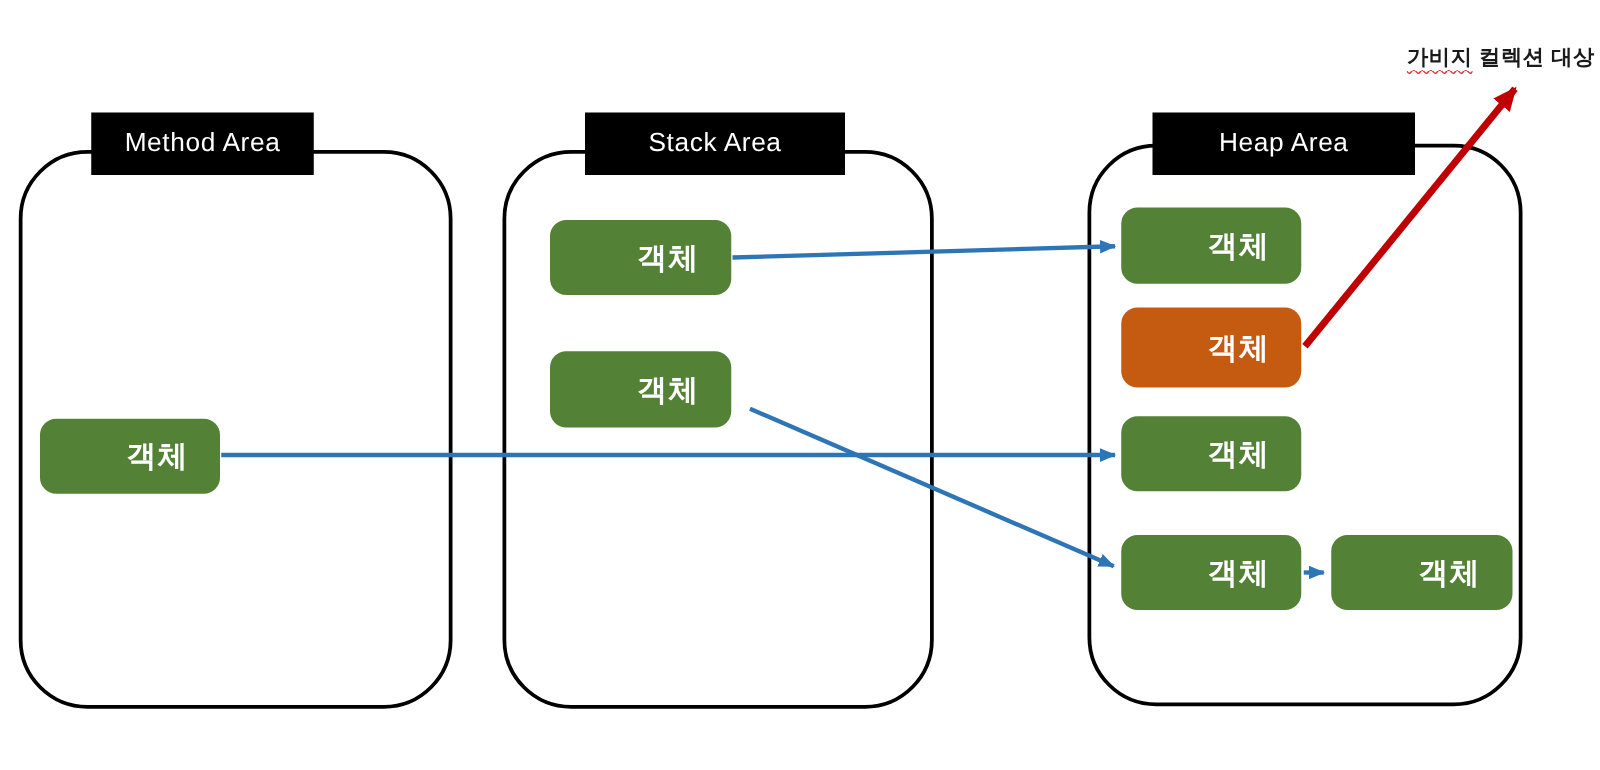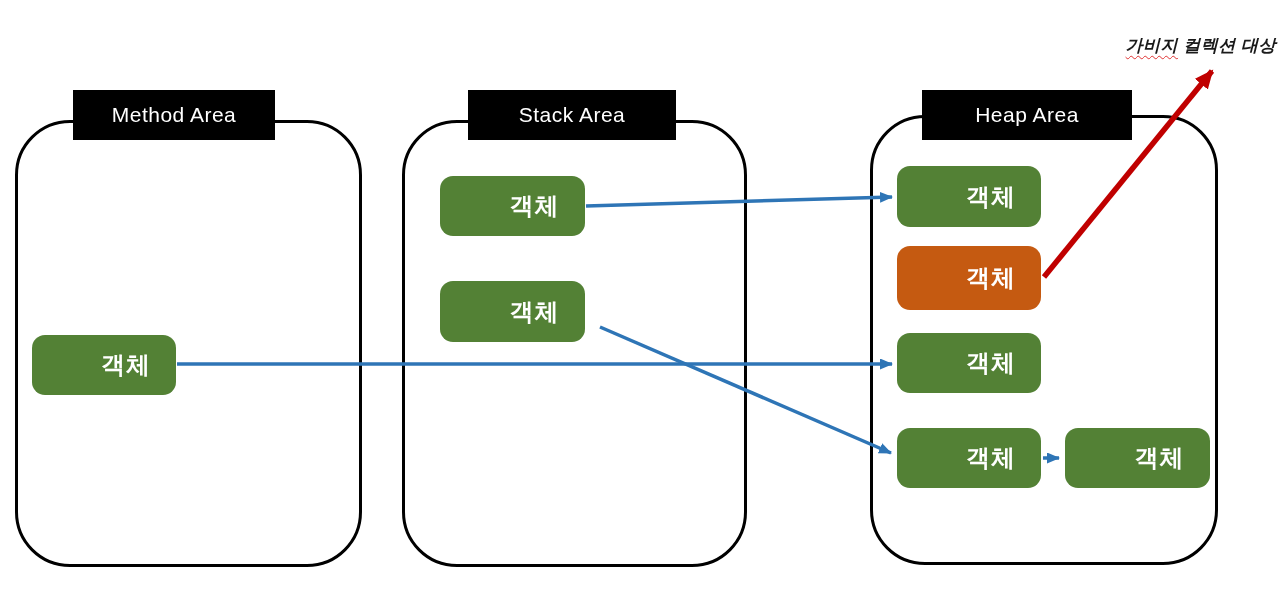--- a/index.html
+++ b/index.html
@@ -54,40 +54,39 @@
   .gc-label {
     position: absolute;
     top: 34px;
     right: 4px;
     font-size: 17px;
     font-weight: 700;
     color: #1a1a1a;
     z-index: 6;
     white-space: nowrap;
     letter-spacing: 0.5px;
-    font-style: italic;
   }
   .gc-label .misspelled {
     text-decoration-line: underline;
     text-decoration-style: wavy;
     text-decoration-color: #e03434;
     text-decoration-thickness: 1px;
     text-underline-offset: 4px;
   }
 </style>
 </head>
 <body>
 
 <div class="canvas">
 
   <div class="area-box" style="left:15px; top:120px; width:347px; height:447px;"></div>
   <div class="area-box" style="left:402px; top:120px; width:345px; height:447px;"></div>
   <div class="area-box" style="left:870px; top:115px; width:348px; height:450px;"></div>
 
-  <div class="area-header" style="left:73px; top:90px; width:202px; height:50px;">
+  <div class="area-header" style="left:73px; top:90px; width:178px; height:50px;">
     <span>Method Area</span>
   </div>
   <div class="area-header" style="left:468px; top:90px; width:208px; height:50px;">
     <span>Stack Area</span>
   </div>
   <div class="area-header" style="left:922px; top:90px; width:210px; height:50px;">
     <span>Heap Area</span>
   </div>
 
   <div class="node green" style="left:32px;  top:335px; width:144px; height:60px;">객체</div>

